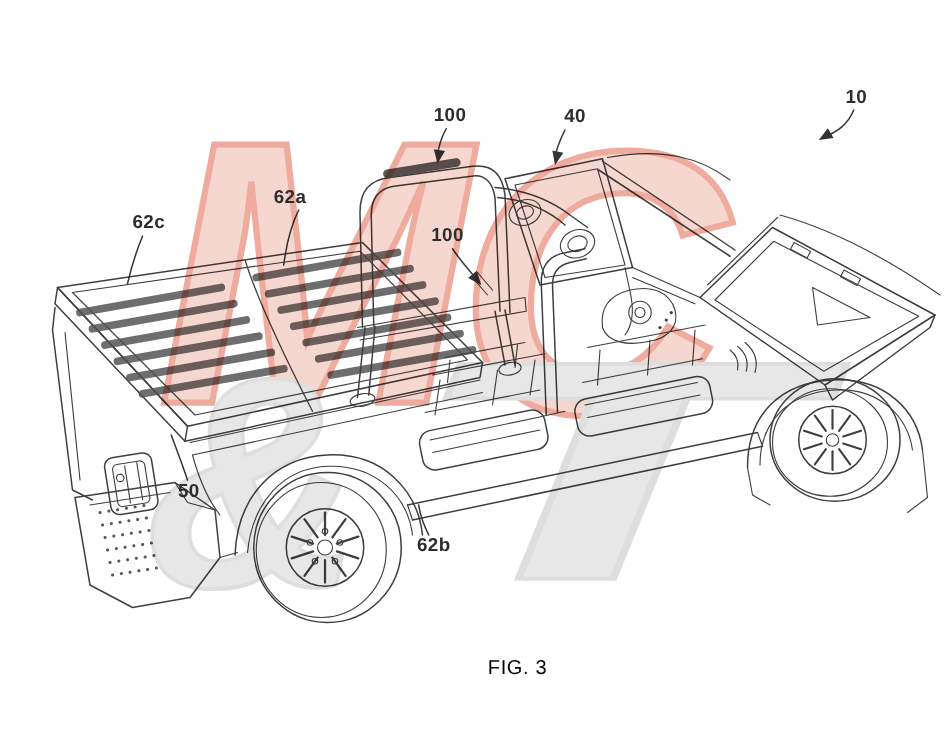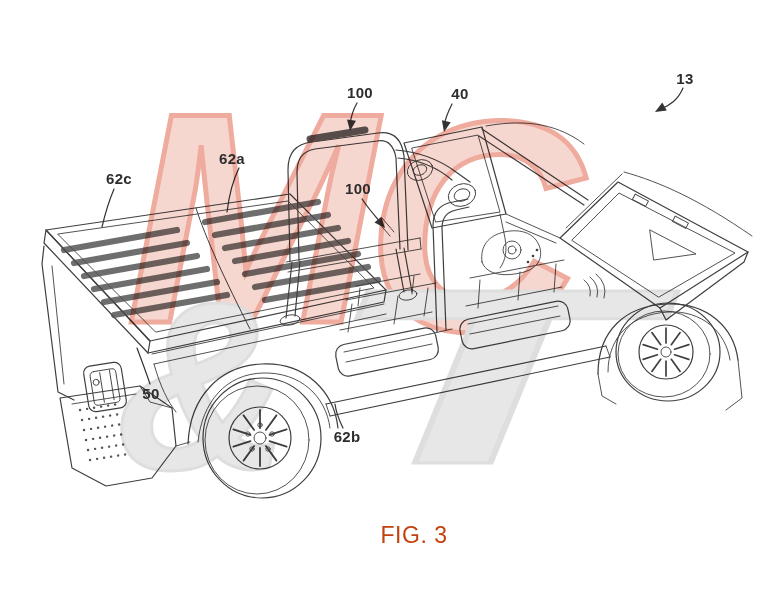--- a/index.html
+++ b/index.html
@@ -12,21 +12,21 @@
   .wm-red{color:#f6d7d0;-webkit-text-stroke:5px #eeab9e;}
   .wm-gray{color:#e7e7e7;-webkit-text-stroke:3px #dedede;}
   .wm-m{font-size:300px;left:126px;top:68px;}
   .wm-c{font-size:300px;left:366px;top:76px;}
   .wm-amp{font-size:240px;left:116px;top:266px;}
   .wm-t{font-size:250px;left:320px;top:252px;transform:scaleX(2.1);transform-origin:left top;}
   
   .ref-label{position:absolute;z-index:3;transform:translate(-50%,-50%);
              font-size:15px;font-weight:600;color:#2d2d2d;letter-spacing:.3px;white-space:nowrap;}
   #caption{position:absolute;z-index:3;left:414px;top:535px;transform:translate(-50%,-50%);
-           font-size:23px;font-weight:400;color:#c2410c;letter-spacing:.5px;text-align:right;}
+           font-size:16px;font-weight:400;color:#000000;letter-spacing:.5px;text-align:right;}
 </style>
 </head>
 <body>
 
 <div id="stage">
 
   <svg id="lineart" width="758" height="600" viewBox="0 0 758 600" fill="none" stroke="#3f3f3f" stroke-width="1.2" stroke-linecap="round" stroke-linejoin="round">
 
     <g>
       <path d="M46,230 L290,194 L386,290 L150,341 Z"></path>
@@ -228,21 +228,21 @@
 
   <div id="watermark">
     <span class="wm wm-red wm-m">M</span>
     <span class="wm wm-red wm-c">C</span>
     <span class="wm wm-gray wm-amp">&amp;</span>
     <span class="wm wm-gray wm-t">T</span>
   </div>
 
   <div class="ref-label" style="left:360px;top:92px">100</div>
   <div class="ref-label" style="left:460px;top:93px">40</div>
-  <div class="ref-label" style="left:685px;top:78px">13</div>
+  <div class="ref-label" style="left:685px;top:78px">10</div>
   <div class="ref-label" style="left:358px;top:188px">100</div>
   <div class="ref-label" style="left:232px;top:158px">62a</div>
   <div class="ref-label" style="left:119px;top:178px">62c</div>
   <div class="ref-label" style="left:151px;top:393px">50</div>
   <div class="ref-label" style="left:347px;top:436px">62b</div>
 
   <div id="caption">FIG. 3</div>
 
 </div>
 

